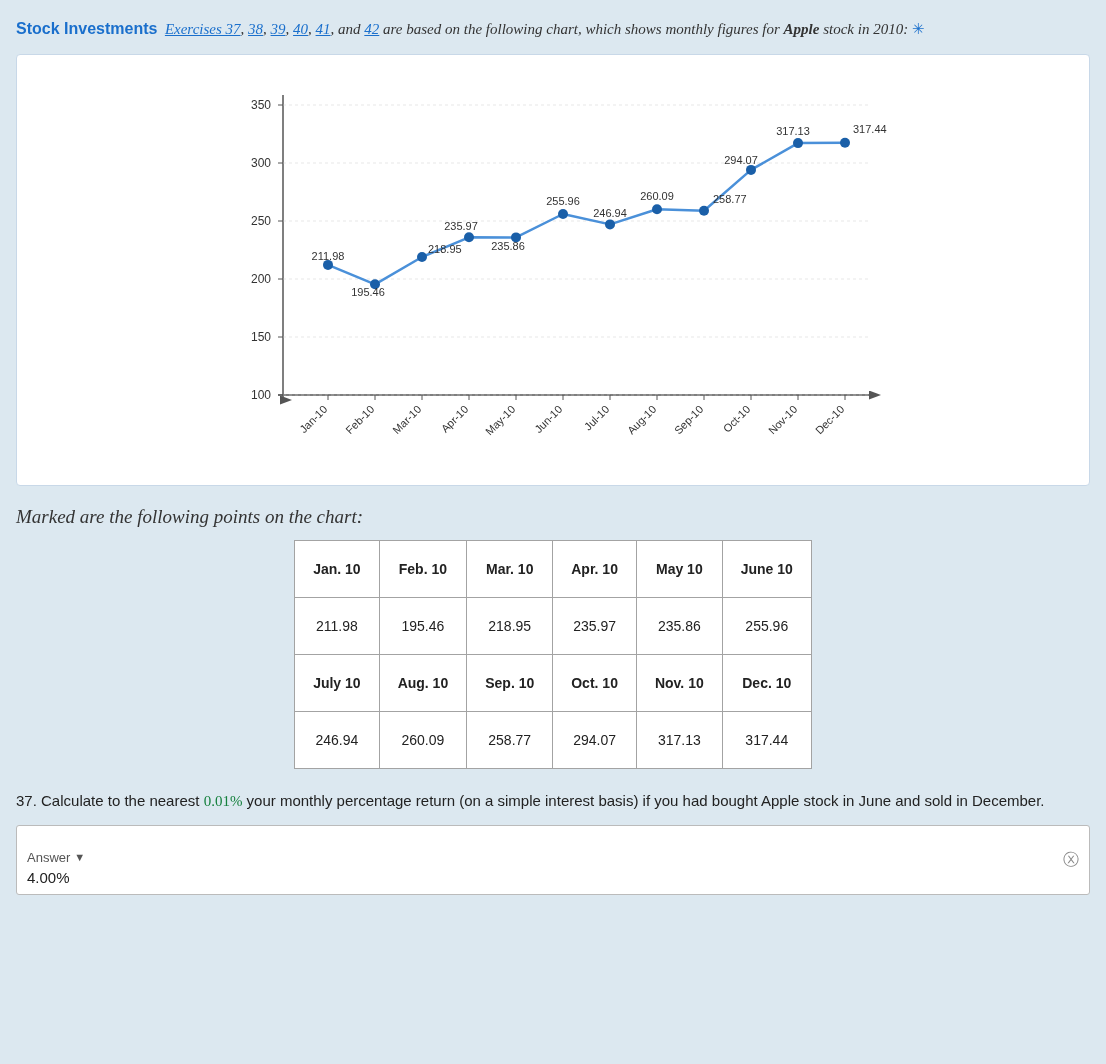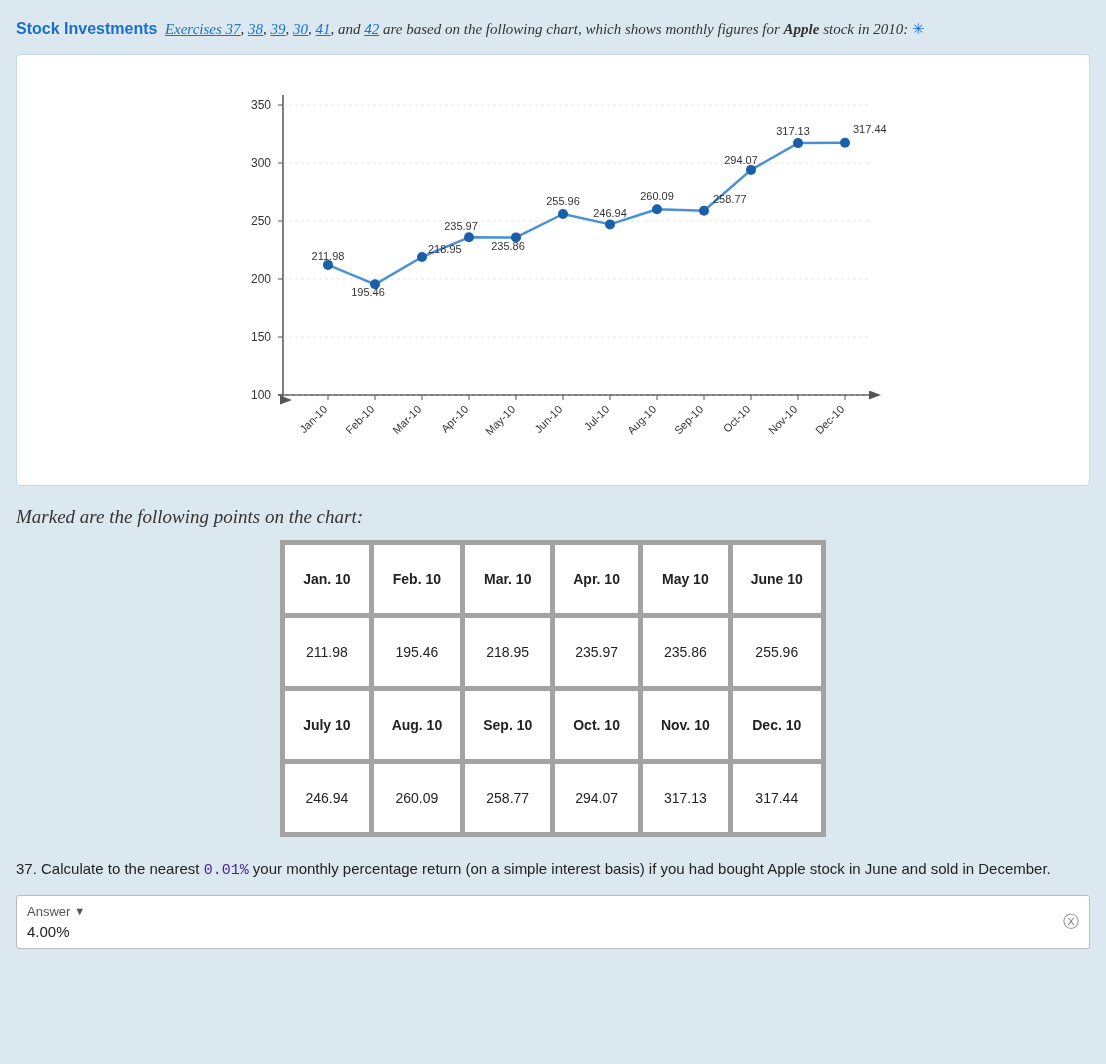--- a/index.html
+++ b/index.html
@@ -55,22 +55,22 @@
       margin-bottom: 12px;
       font-size: 19px;
     }
     .data-table {
       border-collapse: collapse;
       margin: 0 auto 20px auto;
       font-family: Arial, sans-serif;
       font-size: 14px;
     }
     .data-table td, .data-table th {
-      border: 5px solid #a3a3a3;
-      padding: 26px 18px;
+      border: 1px solid #a3a3a3;
+      padding: 20px 18px;
       text-align: center;
     }
     .data-table .header-row td {
       font-weight: bold;
       background: white;
     }
     .data-table .value-row td {
       background: white;
     }
     .exercise-section {
@@ -92,20 +92,21 @@
       font-size: 14px;
       position: relative;
     }
     .answer-label {
       color: #555;
       font-size: 13px;
       margin-bottom: 4px;
       display: flex;
       align-items: center;
       gap: 4px;
+      margin-top: 16px;
     }
     .answer-label .arrow {
       color: #555;
       font-size: 11px;
     }
     .answer-value {
       font-size: 15px;
       color: #222;
     }
     .clear-btn {
@@ -113,36 +114,36 @@
       right: 10px;
       top: 50%;
       transform: translateY(-50%);
       color: #888;
       font-size: 16px;
       cursor: pointer;
       background: none;
       border: none;
     }
     .inline-code {
-      font-family: Liberation Mono, monospace;
-      color: #4c1d95;
+      font-family: Liberation Serif, serif;
+      color: #15803d;
     }
   </style>
 </head>
 <body>
 
 <div class="page-container">
 
   <div class="header-section">
     <span class="title-bold">Stock Investments</span>
     <span class="header-text">
       &nbsp;<a>Exercises 37</a>,
       <a>38</a>,
       <a>39</a>,
-      <a>30</a>,
+      <a>40</a>,
       <a>41</a>,
       and <a>42</a>
       are based on the following chart, which shows monthly figures for <span class="apple-bold">Apple</span> stock in 2010:
       <span class="asterisk-blue">✳</span>
     </span>
   </div>
 
   <div class="chart-container">
     <svg width="680" height="400" viewBox="0 0 680 400" style="display:block; margin: 0 auto; overflow: visible;">
 

